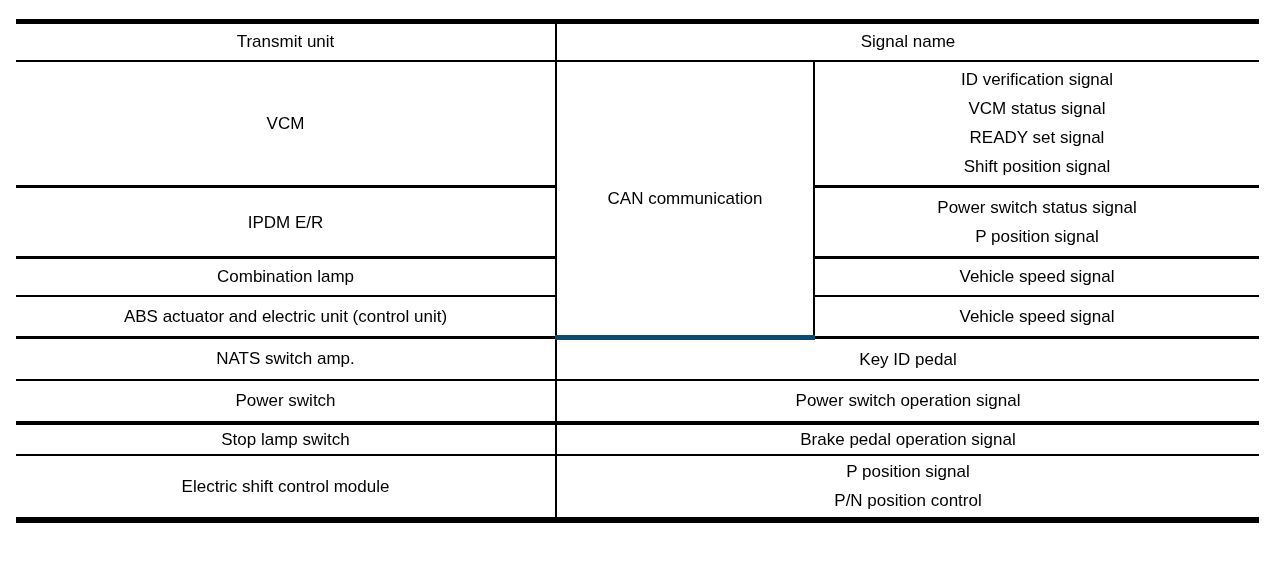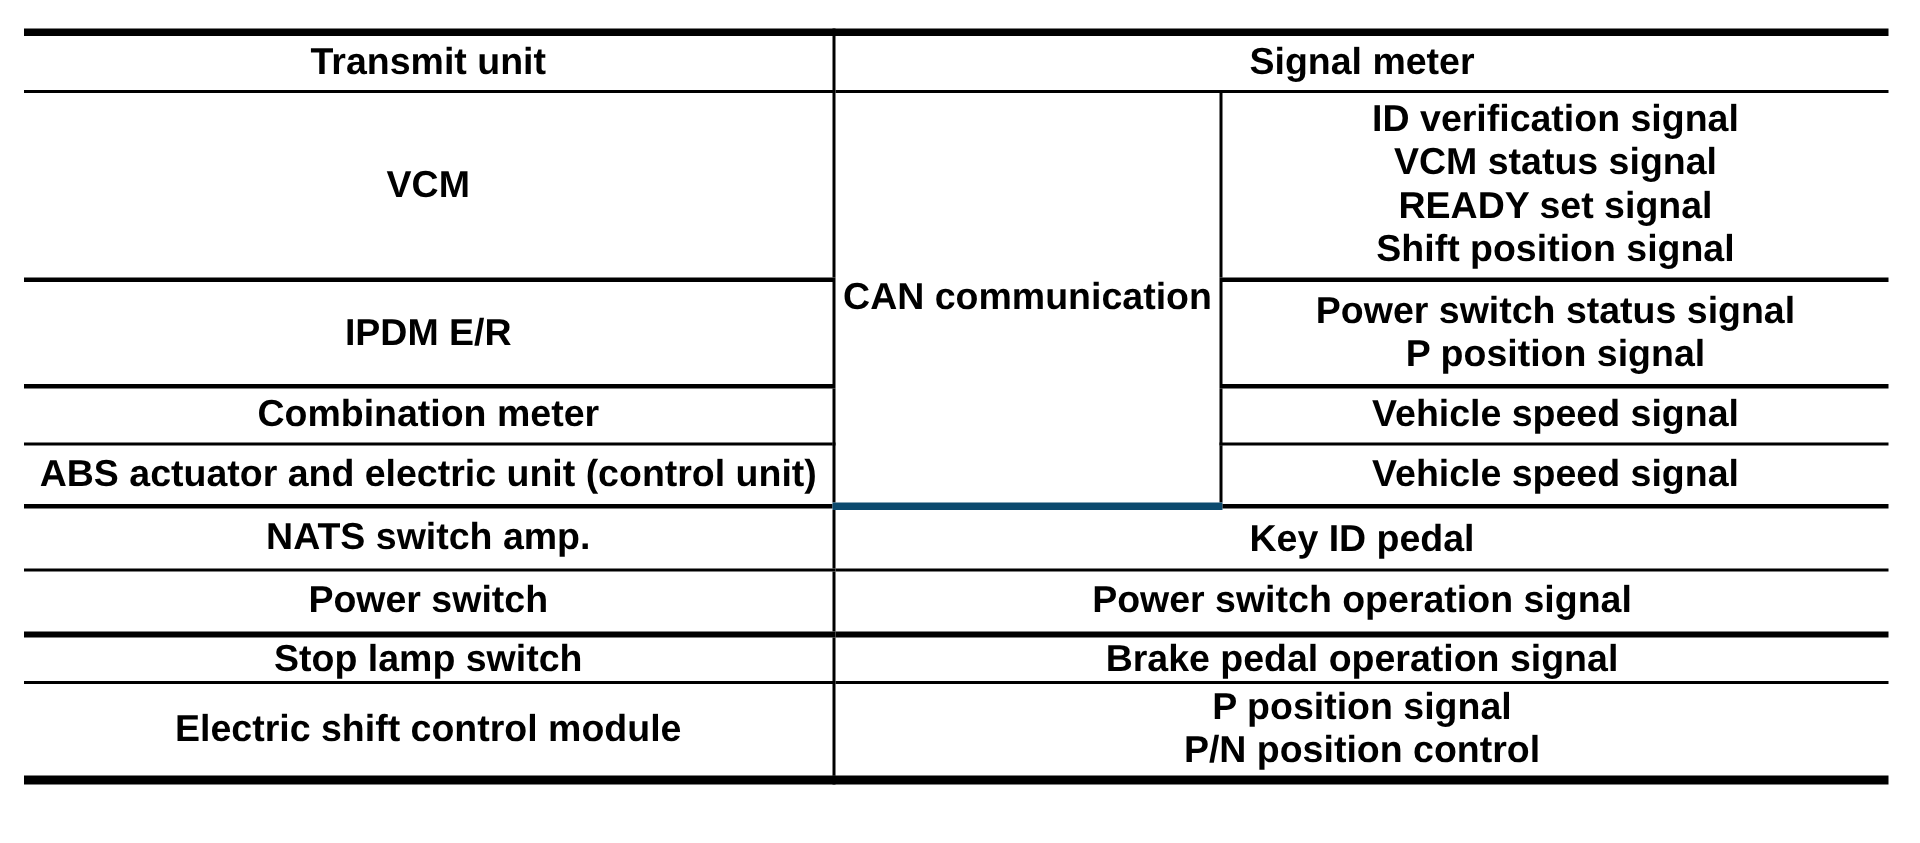--- a/index.html
+++ b/index.html
@@ -19,24 +19,23 @@
   }
   table.signal-table {
     position: absolute;
     left: 16px;
     top: 19px;
     width: 1243px;
     border-collapse: collapse;
     table-layout: fixed;
     border-top: 5px solid #000;
     border-bottom: 6px solid #000;
-    font-size: 25px;
+    font-size: 17px;
     line-height: 29px;
     color: #000;
-    font-weight: bold;
   }
   table.signal-table td {
     vertical-align: middle;
     padding: 0;
     overflow: hidden;
     text-align: center;
   }
   
   .vline { border-left: 2px solid #000; }
   
@@ -70,21 +69,21 @@
   <table class="signal-table">
     <colgroup>
       <col style="width:540px">
       <col style="width:258px">
       <col style="width:445px">
     </colgroup>
 
     <tbody>
         <tr class="hdr bb2">
       <td>Transmit unit</td>
-      <td colspan="2" class="vline">Signal meter</td>
+      <td colspan="2" class="vline">Signal name</td>
     </tr>
 
     <tr class="r-vcm bb3">
       <td class="c-unit">VCM</td>
       <td rowspan="4" class="vline c-can bbspan">CAN communication</td>
       <td class="vline c-sig">
         <div class="line">ID verification signal</div>
         <div class="line">VCM status signal</div>
         <div class="line">READY set signal</div>
         <div class="line">Shift position signal</div>
@@ -93,21 +92,21 @@
 
     <tr class="r-ipdm bb3">
       <td class="c-unit">IPDM E/R</td>
       <td class="vline c-sig">
         <div class="line">Power switch status signal</div>
         <div class="line">P position signal</div>
       </td>
     </tr>
 
     <tr class="r-comb bb2">
-      <td class="c-unit">Combination meter</td>
+      <td class="c-unit">Combination lamp</td>
       <td class="vline c-sig">
         <div class="line">Vehicle speed signal</div>
       </td>
     </tr>
 
     <tr class="r-abs bb3">
       <td class="c-unit">ABS actuator and electric unit (control unit)</td>
       <td class="vline c-sig">
         <div class="line">Vehicle speed signal</div>
       </td>

